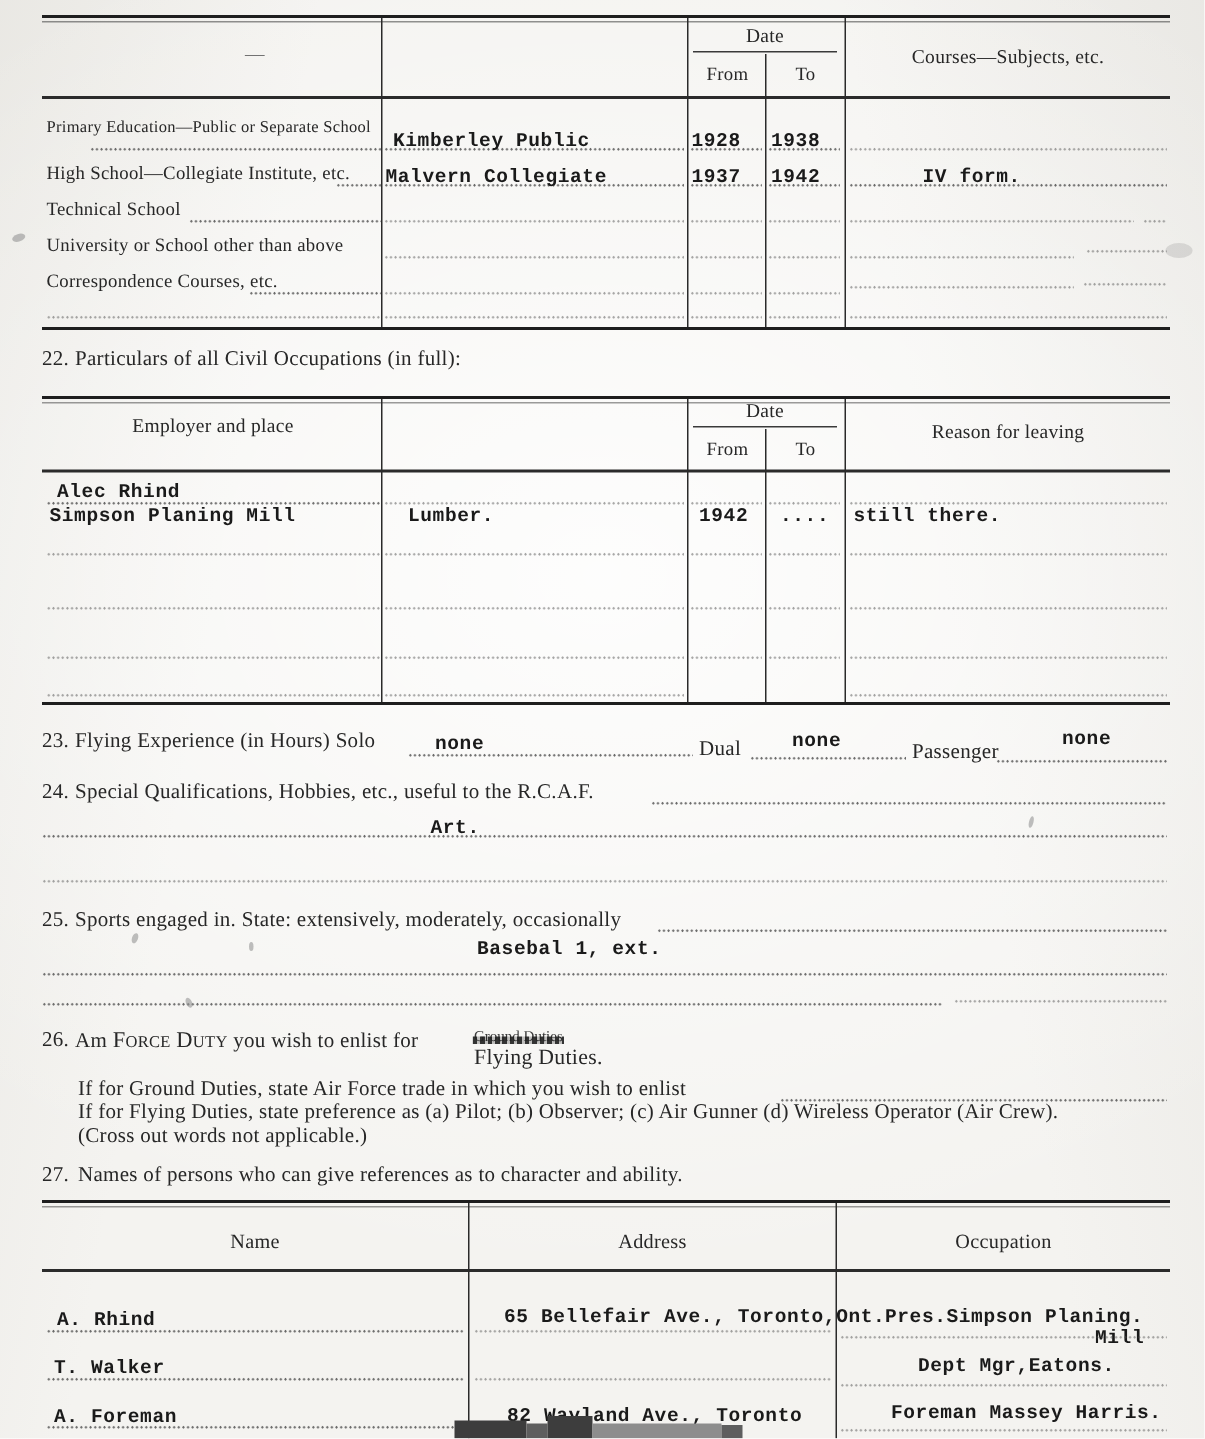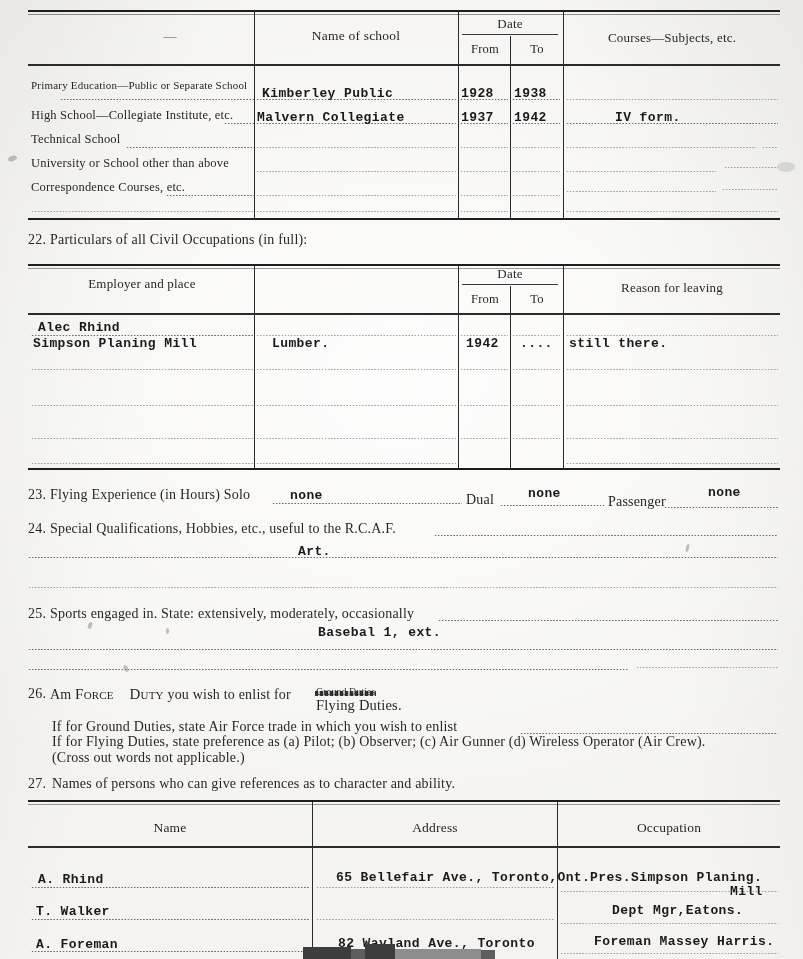--- a/index.html
+++ b/index.html
@@ -120,21 +120,20 @@
   <div class="vrule" style="left:458px; top:12px; height:206px;"></div>
   <div class="vrule" style="left:510px; top:36px; height:182px;"></div>
   <div class="vrule" style="left:563px; top:12px; height:206px;"></div>
 
   
   <div class="rule-thin" style="left:462px; top:34px; width:96px;"></div>
 
   
   <div class="abs printed" style="left:110px; top:28px; width:120px; text-align:center; font-size:13px; color:#6a6a6a;">—</div>
 
-  <div class="abs printed" style="left:258px; top:28px; width:196px; text-align:center; font-size:13.5px;">Name of school</div>
 
   <div class="abs printed" style="left:462px; top:16px; width:96px; text-align:center; font-size:13px;">Date</div>
 
   <div class="abs printed" style="left:460px; top:42px; width:50px; text-align:center; font-size:12.5px;">From</div>
 
   <div class="abs printed" style="left:512px; top:42px; width:50px; text-align:center; font-size:12.5px;">To</div>
 
   <div class="abs printed" style="left:566px; top:30px; width:212px; text-align:center; font-size:13px;">Courses—Subjects, etc.</div>
 
   
@@ -273,41 +272,41 @@
   <div class="abs printed" style="left:608px; top:494px; font-size:14px;">Passenger</div>
   <div class="dotline" style="left:664px; top:506px; width:114px;"></div>
   <div class="abs typed" style="left:708px; top:485px; font-size:13px;">none</div>
 
   
   <div class="abs printed" style="left:28px; top:521px; font-size:14px;">24.</div>
   <div class="abs printed" style="left:50px; top:521px; font-size:14px; white-space:nowrap;">Special Qualifications, Hobbies, etc., useful to the R.C.A.F.</div>
   <div class="dotline" style="left:434px; top:534px; width:344px;"></div>
 
   <div class="dotline" style="left:28px; top:556px; width:750px;"></div>
-  <div class="abs typed" style="left:287px; top:544px; font-size:13px;margin-left:11px;">Art.</div>
+  <div class="abs typed" style="left:287px; top:544px; font-size:13px;">Art.</div>
 
   <div class="dotline faint" style="left:28px; top:586px; width:750px;"></div>
 
   
   <div class="abs printed" style="left:28px; top:606px; font-size:14px;">25.</div>
   <div class="abs printed" style="left:50px; top:606px; font-size:14px; white-space:nowrap;">Sports engaged in.   State: extensively, moderately, occasionally</div>
   <div class="dotline" style="left:438px; top:619px; width:340px;"></div>
 
   <div class="abs typed" style="left:318px; top:625px; font-size:13px;text-align:center;">Basebal 1, ext.</div>
   <div class="dotline" style="left:28px; top:648px; width:750px;"></div>
 
   <div class="dotline" style="left:28px; top:668px; width:600px;"></div>
   <div class="dotline faint" style="left:636px; top:666px; width:142px;"></div>
 
   
   <div class="abs printed" style="left:28px; top:686px; font-size:14px;">26.</div>
   <div class="abs printed" style="left:50px; top:686px; font-size:14px; white-space:nowrap;">
     <span>Am</span>
     <span class="smallcaps" style="font-size:15px;">Force</span>
-    <span class="smallcaps" style="font-size:15px;margin-left:12px;">Duty</span>
+    <span class="smallcaps" style="font-size:15px;">Duty</span>
     <span>you wish to enlist for</span>
   </div>
 
   <div class="abs printed struck" style="left:316px; top:681px; font-size:10px; letter-spacing:0px;">Ground Duties</div>
   <div class="abs printed" style="left:316px; top:697px; font-size:14.5px;">Flying Duties.</div>
 
   <div class="abs printed" style="left:52px; top:719px; font-size:14px; white-space:nowrap;">If for Ground Duties, state Air Force trade in which you wish to enlist</div>
   <div class="dotline" style="left:520px; top:732px; width:258px;"></div>
 
   <div class="abs printed" style="left:52px; top:734px; font-size:14px; white-space:nowrap;">If for Flying Duties, state preference as (a)  Pilot; (b) Observer; (c) Air Gunner (d) Wireless Operator (Air Crew).</div>

